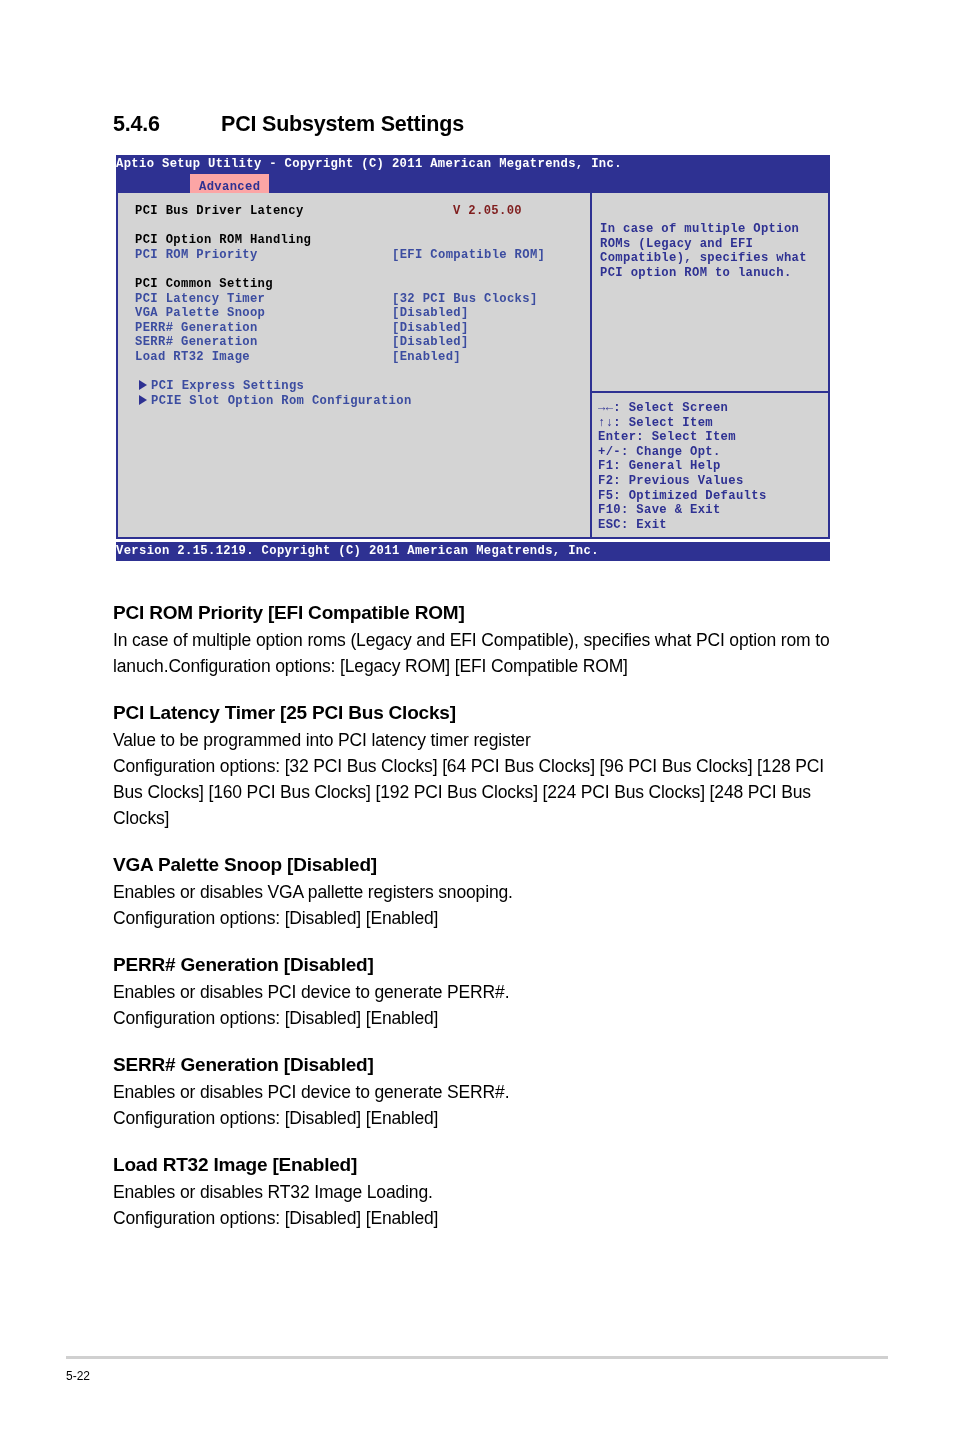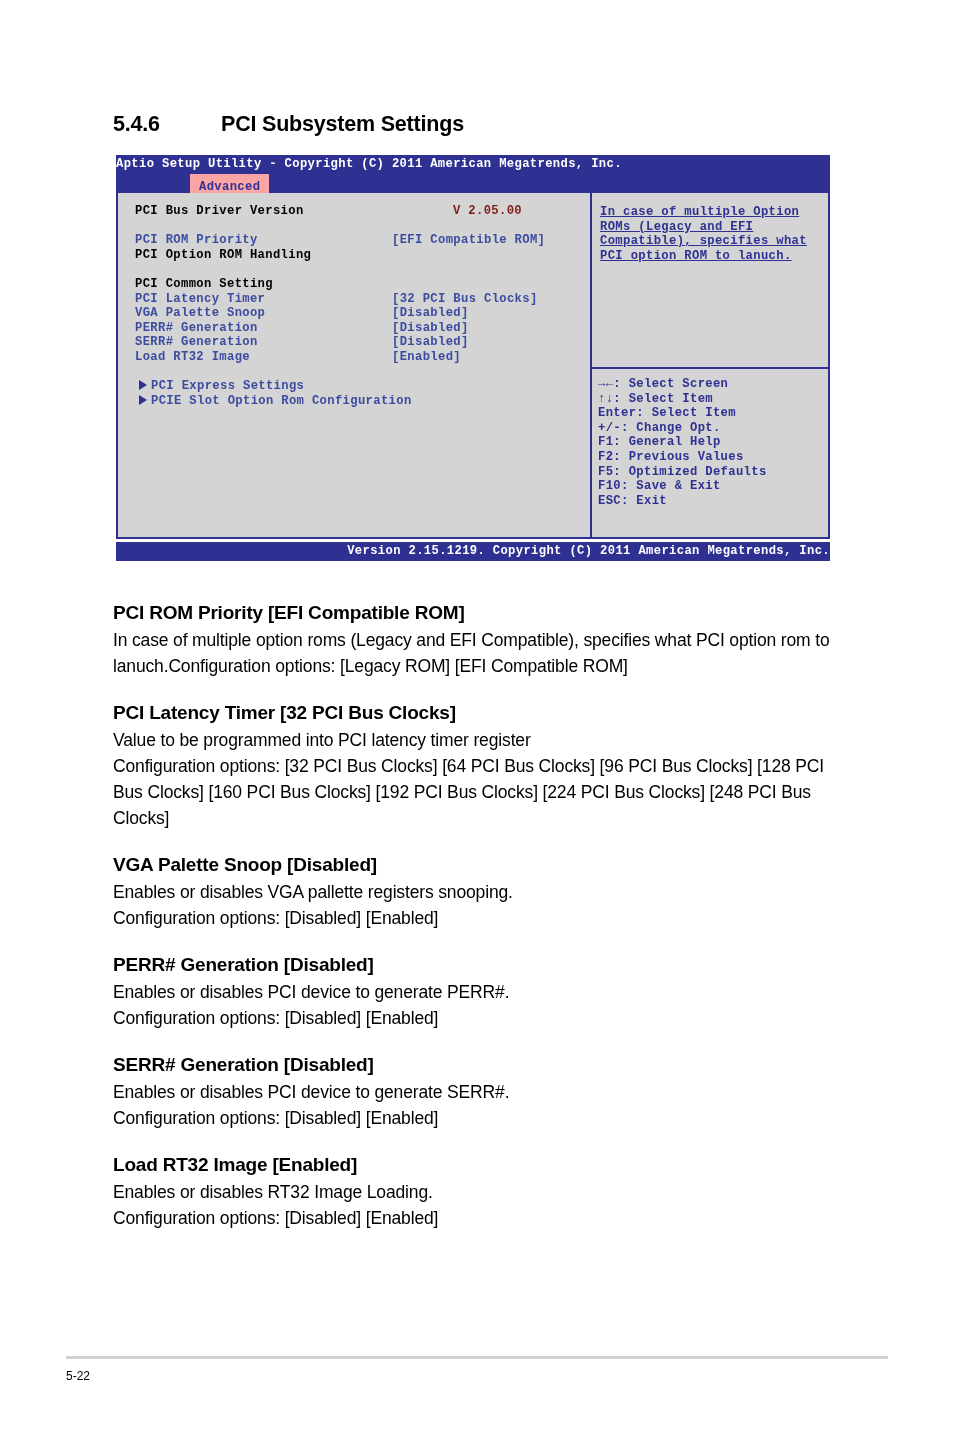--- a/index.html
+++ b/index.html
@@ -89,44 +89,43 @@
     flex: 0 0 2px;
   }
   .bios-right {
     flex: 1;
     box-sizing: border-box;
     position: relative;
     display: flex;
     flex-direction: column;
   }
   .help-text {
-    padding: 12px 6px 0 8px;
+    padding: 29px 6px 0 8px;
     color: #2e3192;
-    height: 174px;
-    box-sizing: border-box;
-    text-decoration: underline;
+    height: 198px;
+    box-sizing: border-box;
   }
   .help-text div { white-space: nowrap; }
   .help-sep {
     height: 2px;
     background: #2e3192;
     margin: 0;
   }
   .keylegend {
     padding: 8px 18px 0 6px;
     color: #2e3192;
   }
   .keylegend div { white-space: nowrap; }
 
   .bios-footer {
     background: #2e3192;
     color: #ffffff;
     height: 19px;
     line-height: 19px;
-    text-align: right;
+    text-align: left;
     white-space: nowrap;
     margin-top: 3px;
   }
 
   
   .row {
     position: relative;
     height: 14.6px;
     white-space: nowrap;
   }
@@ -206,24 +205,24 @@
   <div class="bios-titlebar">Aptio Setup Utility - Copyright (C) 2011 American Megatrends, Inc.</div>
 
   <div class="bios-tabrow">
     <div class="bios-tab">Advanced</div>
   </div>
 
   <div class="bios-body">
 
     <div class="bios-left">
       <div id="bios-rows">
-          <div class="row"><span class="lbl-black">PCI Bus Driver Version</span><span class="val black">V 2.05.00</span></div>
+          <div class="row"><span class="lbl-black">PCI Bus Driver Latency</span><span class="val black">V 2.05.00</span></div>
           <div class="row spacer"></div>
+          <div class="row"><span class="lbl-black">PCI Option ROM Handling</span></div>
           <div class="row"><span class="lbl-blue">PCI ROM Priority</span><span class="val">[EFI Compatible ROM]</span></div>
-          <div class="row"><span class="lbl-black">PCI Option ROM Handling</span></div>
           <div class="row spacer"></div>
           <div class="row"><span class="lbl-black">PCI Common Setting</span></div>
           <div class="row"><span class="lbl-blue">PCI Latency Timer</span><span class="val">[32 PCI Bus Clocks]</span></div>
           <div class="row"><span class="lbl-blue">VGA Palette Snoop</span><span class="val">[Disabled]</span></div>
           <div class="row"><span class="lbl-blue">PERR# Generation</span><span class="val">[Disabled]</span></div>
           <div class="row"><span class="lbl-blue">SERR# Generation</span><span class="val">[Disabled]</span></div>
           <div class="row"><span class="lbl-blue">Load RT32 Image</span><span class="val">[Enabled]</span></div>
         </div>
       <div id="bios-submenus" style="margin-top:14.6px;">
           <div class="row submenu"><span class="arrow"></span><span class="lbl-blue">PCI Express Settings</span></div>
@@ -258,21 +257,21 @@
 
   <div class="bios-footer">Version 2.15.1219. Copyright (C) 2011 American Megatrends, Inc.</div>
 </div>
 
 <div class="prose" id="prose">
     <div class="block">
       <h3>PCI ROM Priority [EFI Compatible ROM]</h3>
       <p>In case of multiple option roms (Legacy and EFI Compatible), specifies what PCI option rom to lanuch.Configuration options: [Legacy ROM] [EFI Compatible ROM]</p>
     </div>
     <div class="block">
-      <h3>PCI Latency Timer [32 PCI Bus Clocks]</h3>
+      <h3>PCI Latency Timer [25 PCI Bus Clocks]</h3>
       <p>Value to be programmed into PCI latency timer register</p>
       <p>Configuration options: [32 PCI Bus Clocks] [64 PCI Bus Clocks] [96 PCI Bus Clocks] [128 PCI Bus Clocks] [160 PCI Bus Clocks] [192 PCI Bus Clocks] [224 PCI Bus Clocks] [248 PCI Bus Clocks]</p>
     </div>
     <div class="block">
       <h3>VGA Palette Snoop [Disabled]</h3>
       <p>Enables or disables VGA pallette registers snooping.</p>
       <p>Configuration options: [Disabled] [Enabled]</p>
     </div>
     <div class="block">
       <h3>PERR# Generation [Disabled]</h3>

